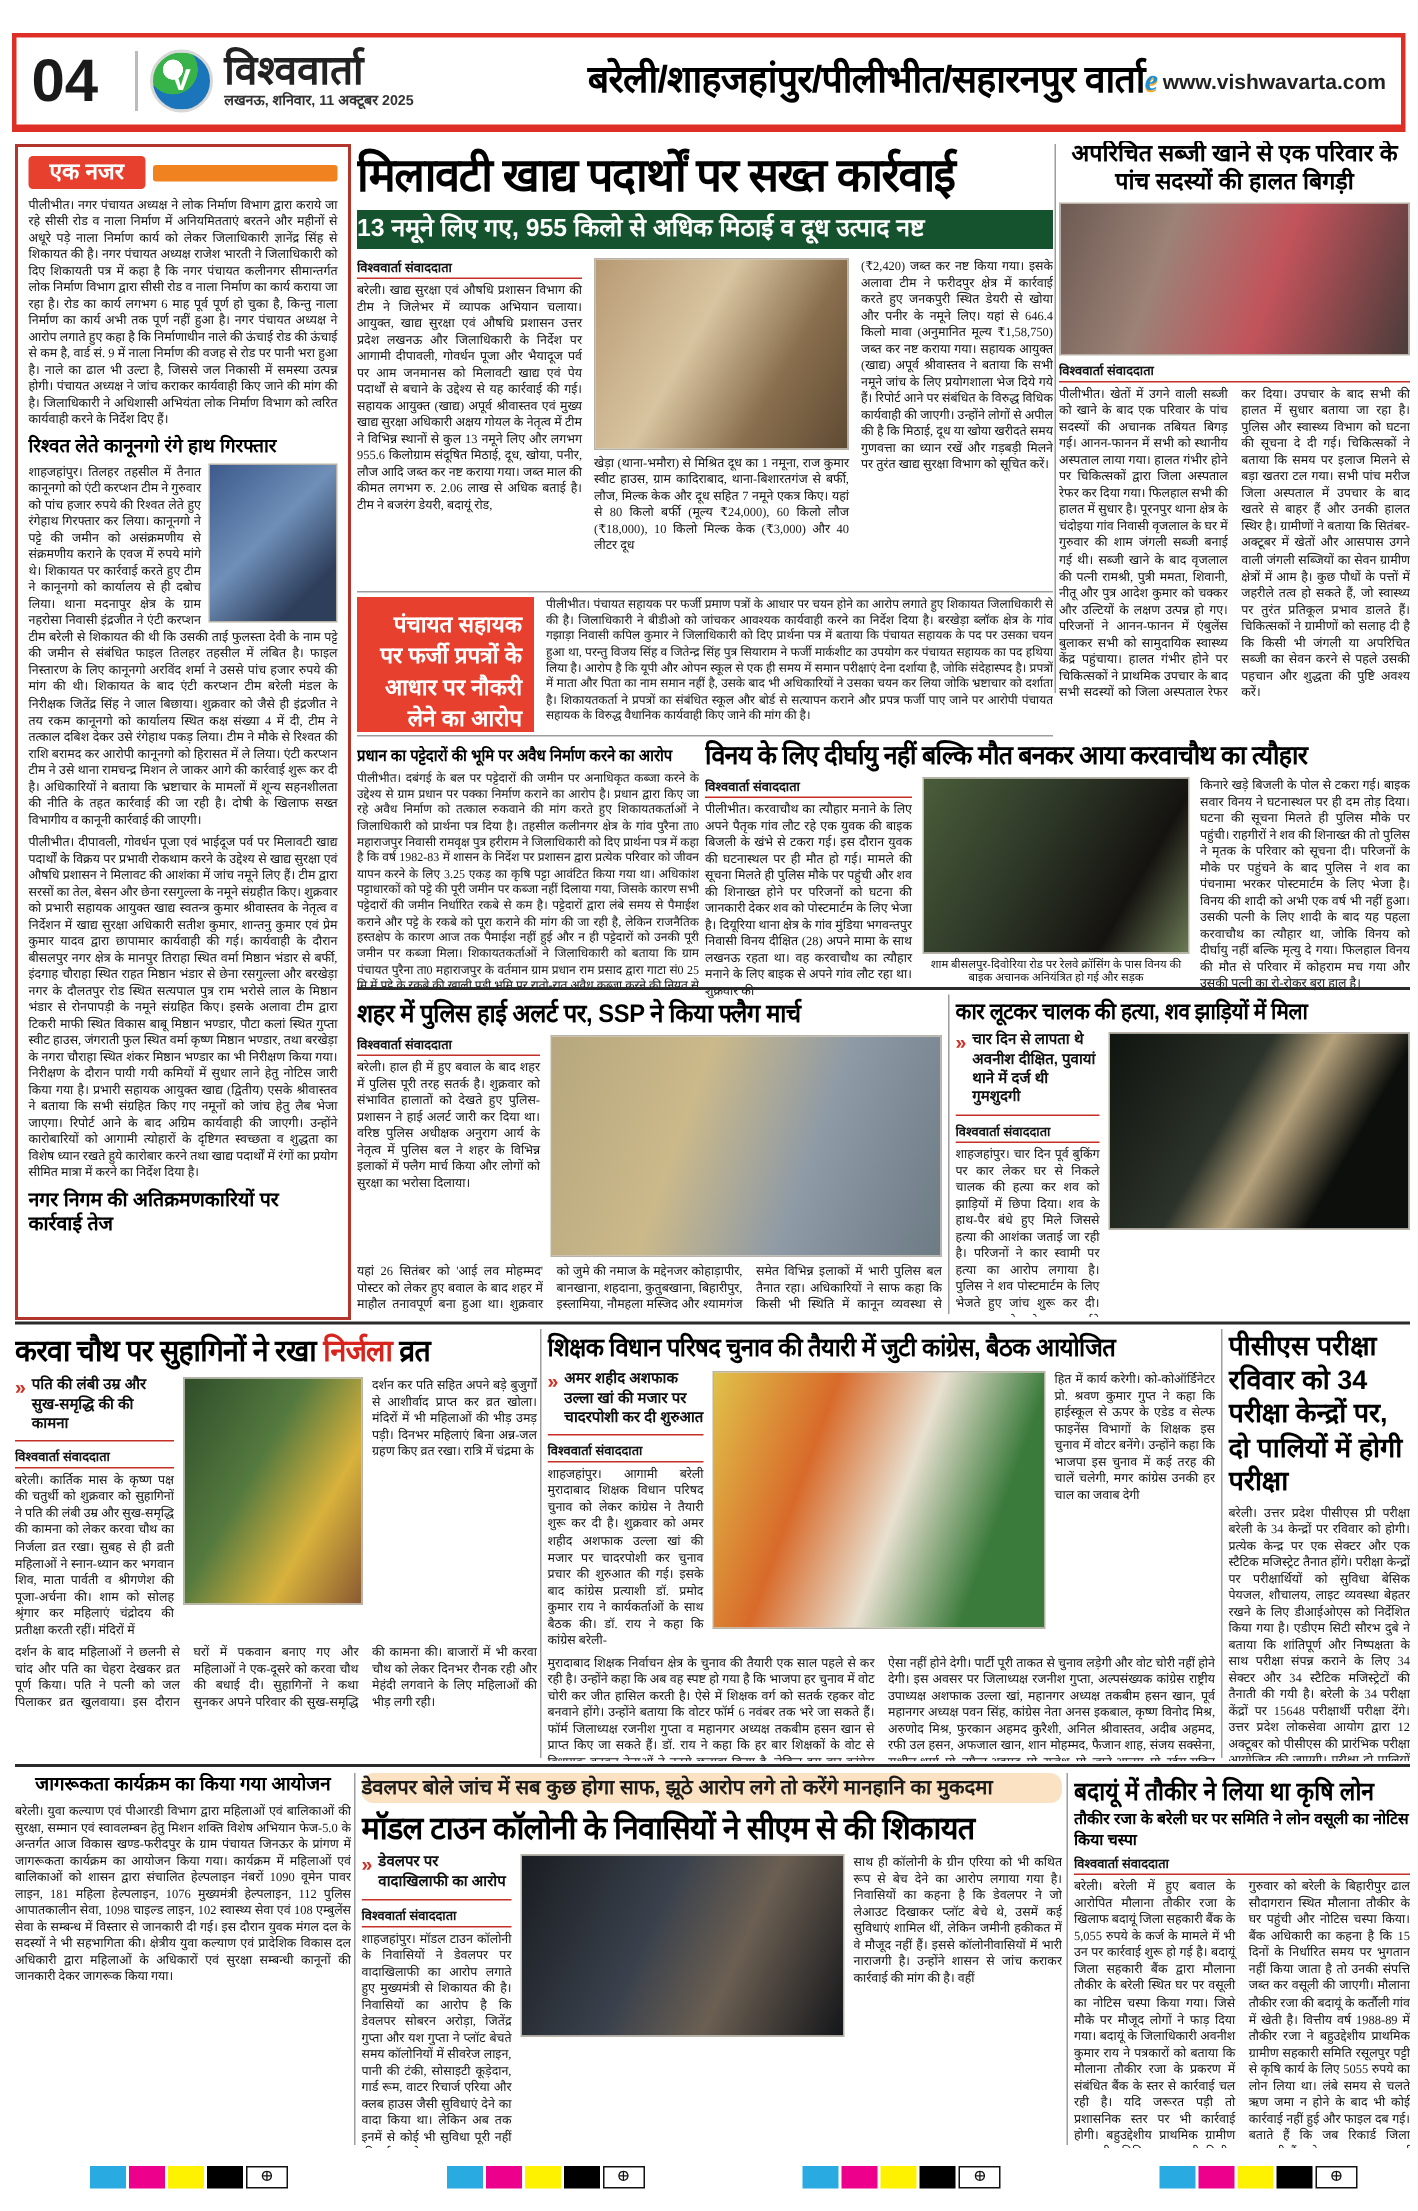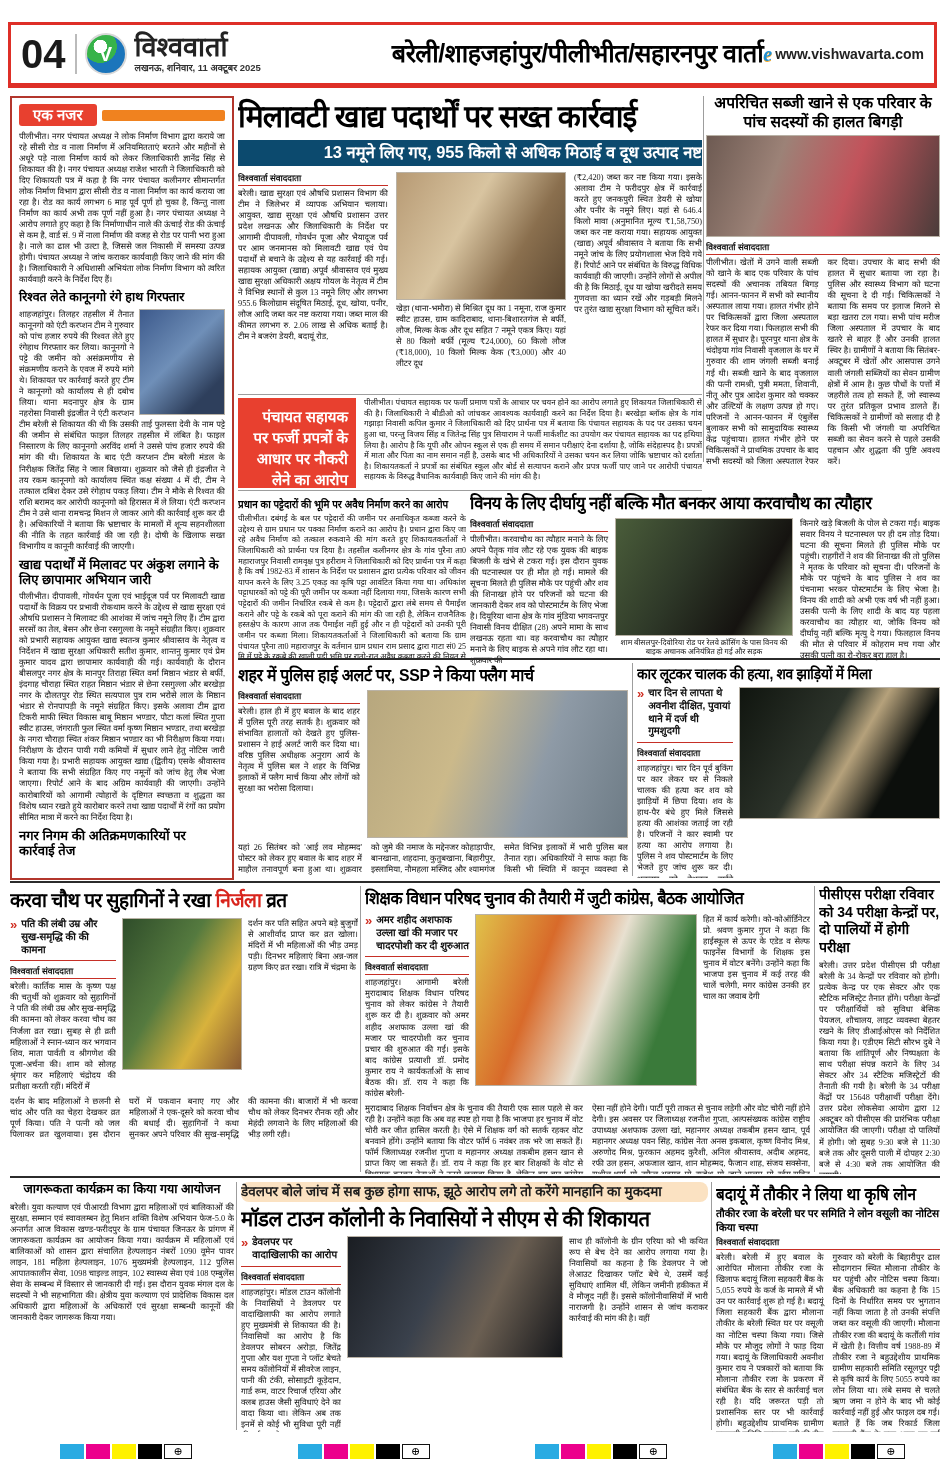--- a/index.html
+++ b/index.html
@@ -21,38 +21,38 @@
   .hline{background:#2b2b2b}
   .thin{background:#9d9d9d}
   .cols2{column-count:2;column-gap:9px}
   .cols3{column-count:3;column-gap:9px}
   .nw{white-space:nowrap;display:inline-block;transform-origin:left center}
   .sq{display:inline-block;width:24px;height:15px}
   .reg{display:inline-flex;width:28px;height:15px;border:1.5px solid #111;color:#111;
        align-items:center;justify-content:center;font-size:11px;line-height:1;background:#fff}
   
   .hdr{display:flex;align-items:center;border:3px solid #de2f27;border-bottom-width:5px;background:#fff;padding:2px 10px}
-  .pagenum{font:700 40px/1 "Liberation Sans","DejaVu Sans",sans-serif;color:#1a1a1a;padding-right:9px;border-right:2px solid #bbb}
+  .pagenum{font:700 40px/1 "Liberation Sans","DejaVu Sans",sans-serif;color:#1a1a1a;padding-right:24px;border-right:2px solid #bbb}
   .logo{width:42px;height:42px;border-radius:50%;margin:0 8px;flex:0 0 auto;
         background:radial-gradient(circle at 35% 30%,#ffffff 0 18%,#37b34a 19% 45%,#1b75bb 46% 78%,#0d4f86 79%);
         display:flex;align-items:center;justify-content:center;color:#fff;font:700 20px/1 "Liberation Sans",sans-serif;
         border:2px solid #d8d8d8}
   .mast{font:700 27px/1 "Liberation Sans","DejaVu Sans",sans-serif;color:#222}
   .mastdate{font:700 9.5px/1.4 "Liberation Sans",sans-serif;color:#333}
   .edtitle{flex:1;text-align:right;font:700 25px/1.1 "Liberation Sans","DejaVu Sans",sans-serif;color:#000;letter-spacing:-0.5px}
   .site{font:700 14px/1 "Liberation Sans",sans-serif;color:#222;display:flex;align-items:center;gap:3px}
   .eicon{color:#1e8fd5;font:italic 700 20px/1 "Liberation Serif",serif;text-shadow:0 1px 0 #f5a623}
   
   .sb{border:2px solid #b3362c;padding:6px 7px}
   .sbtab{display:flex;align-items:center;margin-bottom:5px}
   .sbtab .lab{background:#e8402f;color:#ffffff;font:700 15px/1.2 "Liberation Sans",sans-serif;padding:2px 14px;border-radius:3px}
   .sbtab .bar{flex:1;height:11px;background:#f0821f;margin-left:5px;border-radius:2px}
   .sbh{font:700 13px/1.2 "Liberation Sans","DejaVu Sans",sans-serif;margin:5px 0 3px;color:#000}
   .sbh2{font:700 12.5px/1.25 "Liberation Sans","DejaVu Sans",sans-serif;margin:5px 0 3px;color:#000}
-  .subbar{background:#0c4a6e;color:#fff;text-align:right;font:700 16.5px/1.55 "Liberation Sans","DejaVu Sans",sans-serif;margin-top:4px}
+  .subbar{background:#14532d;color:#fff;text-align:left;font:700 16.5px/1.55 "Liberation Sans","DejaVu Sans",sans-serif;margin-top:4px}
   .redbox{background:#e8402f;color:#fff;font:700 15px/1.4 "Liberation Sans","DejaVu Sans",sans-serif;padding:8px;text-align:right}
   .kicker{background:#fbe2c2;color:#1c1c1c;font:700 13.5px/1.5 "Liberation Sans","DejaVu Sans",sans-serif;border-radius:8px}
   .red{color:#d8241c}
 </style>
 </head>
 <body>
 
 <div class="page">
 
   <div class="abs hdr" style="left:8px;top:22px;width:929px;height:66px">
@@ -84,21 +84,20 @@
     <div style="margin-top:4px">
       <div class="sbh2">रिश्वत लेते कानूनगो रंगे हाथ गिरफ्तार</div>
       <div class="b">
         <div class="photo" style="float:right;width:86px;height:106px;margin:0 0 3px 5px;
              background:linear-gradient(135deg,#3d5a8c,#6f8fb8 45%,#2e3f5c 80%)"></div>
         <span>शाहजहांपुर। तिलहर तहसील में तैनात कानूनगो को एंटी करप्शन टीम ने गुरुवार को पांच हजार रुपये की रिश्वत लेते हुए रंगेहाथ गिरफ्तार कर लिया। कानूनगो ने पट्टे की जमीन को असंक्रमणीय से संक्रमणीय कराने के एवज में रुपये मांगे थे। शिकायत पर कार्रवाई करते हुए टीम ने कानूनगो को कार्यालय से ही दबोच लिया। थाना मदनापुर क्षेत्र के ग्राम नहरोसा निवासी इंद्रजीत ने एंटी करप्शन टीम बरेली से शिकायत की थी कि उसकी ताई फुलस्ता देवी के नाम पट्टे की जमीन से संबंधित फाइल तिलहर तहसील में लंबित है। फाइल निस्तारण के लिए कानूनगो अरविंद शर्मा ने उससे पांच हजार रुपये की मांग की थी। शिकायत के बाद एंटी करप्शन टीम बरेली मंडल के निरीक्षक जितेंद्र सिंह ने जाल बिछाया। शुक्रवार को जैसे ही इंद्रजीत ने तय रकम कानूनगो को कार्यालय स्थित कक्ष संख्या 4 में दी, टीम ने तत्काल दबिश देकर उसे रंगेहाथ पकड़ लिया। टीम ने मौके से रिश्वत की राशि बरामद कर आरोपी कानूनगो को हिरासत में ले लिया। एंटी करप्शन टीम ने उसे थाना रामचन्द्र मिशन ले जाकर आगे की कार्रवाई शुरू कर दी है। अधिकारियों ने बताया कि भ्रष्टाचार के मामलों में शून्य सहनशीलता की नीति के तहत कार्रवाई की जा रही है। दोषी के खिलाफ सख्त विभागीय व कानूनी कार्रवाई की जाएगी।</span>
       </div>
     </div>
 
     <div style="margin-top:4px;clear:both">
-      <div class="sbh">खाद्य पदार्थों में मिलावट पर अंकुश लगाने के लिए छापामार अभियान जारी</div>
       <div class="b">पीलीभीत। दीपावली, गोवर्धन पूजा एवं भाईदूज पर्व पर मिलावटी खाद्य पदार्थों के विक्रय पर प्रभावी रोकथाम करने के उद्देश्य से खाद्य सुरक्षा एवं औषधि प्रशासन ने मिलावट की आशंका में जांच नमूने लिए हैं। टीम द्वारा सरसों का तेल, बेसन और छेना रसगुल्ला के नमूने संग्रहीत किए। शुक्रवार को प्रभारी सहायक आयुक्त खाद्य स्वतन्त्र कुमार श्रीवास्तव के नेतृत्व व निर्देशन में खाद्य सुरक्षा अधिकारी सतीश कुमार, शान्तनु कुमार एवं प्रेम कुमार यादव द्वारा छापामार कार्यवाही की गई। कार्यवाही के दौरान बीसलपुर नगर क्षेत्र के मानपुर तिराहा स्थित वर्मा मिष्ठान भंडार से बर्फी, इंदगाह चौराहा स्थित राहत मिष्ठान भंडार से छेना रसगुल्ला और बरखेड़ा नगर के दौलतपुर रोड स्थित सत्यपाल पुत्र राम भरोसे लाल के मिष्ठान भंडार से रोनपापड़ी के नमूने संग्रहित किए। इसके अलावा टीम द्वारा टिकरी माफी स्थित विकास बाबू मिष्ठान भण्डार, पौटा कलां स्थित गुप्ता स्वीट हाउस, जंगराती फुल स्थित वर्मा कृष्ण मिष्ठान भण्डार, तथा बरखेड़ा के नगरा चौराहा स्थित शंकर मिष्ठान भण्डार का भी निरीक्षण किया गया। निरीक्षण के दौरान पायी गयी कमियों में सुधार लाने हेतु नोटिस जारी किया गया है। प्रभारी सहायक आयुक्त खाद्य (द्वितीय) एसके श्रीवास्तव ने बताया कि सभी संग्रहित किए गए नमूनों को जांच हेतु लैब भेजा जाएगा। रिपोर्ट आने के बाद अग्रिम कार्यवाही की जाएगी। उन्होंने कारोबारियों को आगामी त्योहारों के दृष्टिगत स्वच्छता व शुद्धता का विशेष ध्यान रखते हुये कारोबार करने तथा खाद्य पदार्थों में रंगों का प्रयोग सीमित मात्रा में करने का निर्देश दिया है।</div>
     </div>
 
     <div style="margin-top:4px">
       <div class="sbh">नगर निगम की अतिक्रमणकारियों पर कार्रवाई तेज</div>
 
     </div>
   </div>
 
   <div class="abs" style="left:238px;top:94px;width:464px;height:300px;overflow:hidden">
@@ -230,21 +229,21 @@
       <div style="flex:1">
         <div class="b">हित में कार्य करेगी। को-कोऑर्डिनेटर प्रो. श्रवण कुमार गुप्त ने कहा कि हाईस्कूल से ऊपर के एडेड व सेल्फ फाइनेंस विभागों के शिक्षक इस चुनाव में वोटर बनेंगे। उन्होंने कहा कि भाजपा इस चुनाव में कई तरह की चालें चलेगी, मगर कांग्रेस उनकी हर चाल का जवाब देगी</div>
       </div>
     </div>
     <div class="b cols2" style="margin-top:4px;height:78px">मुरादाबाद शिक्षक निर्वाचन क्षेत्र के चुनाव की तैयारी एक साल पहले से कर रही है। उन्होंने कहा कि अब वह स्पष्ट हो गया है कि भाजपा हर चुनाव में वोट चोरी कर जीत हासिल करती है। ऐसे में शिक्षक वर्ग को सतर्क रहकर वोट बनवाने होंगे। उन्होंने बताया कि वोटर फॉर्म 6 नवंबर तक भरे जा सकते हैं। फॉर्म जिलाध्यक्ष रजनीश गुप्ता व महानगर अध्यक्ष तकबीम हसन खान से प्राप्त किए जा सकते हैं। डॉ. राय ने कहा कि हर बार शिक्षकों के वोट से विधायक बनकर नेताओं ने उनसे छलावा किया है, लेकिन इस बार कांग्रेस ऐसा नहीं होने देगी। पार्टी पूरी ताकत से चुनाव लड़ेगी और वोट चोरी नहीं होने देगी। इस अवसर पर जिलाध्यक्ष रजनीश गुप्ता, अल्पसंख्यक कांग्रेस राष्ट्रीय उपाध्यक्ष अशफाक उल्ला खां, महानगर अध्यक्ष तकबीम हसन खान, पूर्व महानगर अध्यक्ष पवन सिंह, कांग्रेस नेता अनस इकबाल, कृष्ण विनोद मिश्र, अरुणोद मिश्र, फुरकान अहमद कुरैशी, अनिल श्रीवास्तव, अदीब अहमद, रफी उल हसन, अफजाल खान, शान मोहम्मद, फैजान शाह, संजय सक्सेना, सुशील शर्मा, प्रो. तुफैल अहमद, प्रो. राजेश, प्रो. जाने आलम, प्रो. रईस सहित कई कॉलेजों के प्राध्यापक उपस्थित रहे। कार्यक्रम का संचालन प्रो. जाने आलम ने किया।</div>
   </div>
 
   <div class="abs vline" style="left:814px;top:886px;width:1px;height:286px"></div>
 
   <div class="abs" style="left:819px;top:886px;width:121px;height:288px;overflow:hidden">
-    <div class="hl" style="font-size:14px;line-height:1.25">पीसीएस परीक्षा रविवार को 34 परीक्षा केन्द्रों पर, दो पालियों में होगी परीक्षा</div>
+    <div class="hl" style="font-size:18px;line-height:1.25">पीसीएस परीक्षा रविवार को 34 परीक्षा केन्द्रों पर, दो पालियों में होगी परीक्षा</div>
     <div class="b" style="margin-top:4px">बरेली। उत्तर प्रदेश पीसीएस प्री परीक्षा बरेली के 34 केन्द्रों पर रविवार को होगी। प्रत्येक केन्द्र पर एक सेक्टर और एक स्टैटिक मजिस्ट्रेट तैनात होंगे। परीक्षा केन्द्रों पर परीक्षार्थियों को सुविधा बेसिक पेयजल, शौचालय, लाइट व्यवस्था बेहतर रखने के लिए डीआईओएस को निर्देशित किया गया है। एडीएम सिटी सौरभ दुबे ने बताया कि शांतिपूर्ण और निष्पक्षता के साथ परीक्षा संपन्न कराने के लिए 34 सेक्टर और 34 स्टैटिक मजिस्ट्रेटों की तैनाती की गयी है। बरेली के 34 परीक्षा केंद्रों पर 15648 परीक्षार्थी परीक्षा देंगे। उत्तर प्रदेश लोकसेवा आयोग द्वारा 12 अक्टूबर को पीसीएस की प्रारंभिक परीक्षा आयोजित की जाएगी। परीक्षा दो पालियों में होगी। जो सुबह 9:30 बजे से 11:30 बजे तक और दूसरी पाली में दोपहर 2:30 बजे से 4:30 बजे तक आयोजित की जाएगी।</div>
   </div>
 
   <div class="abs hline" style="left:10px;top:1176px;width:930px;height:2px"></div>
 
   <div class="abs" style="left:10px;top:1182px;width:224px;height:250px;overflow:hidden">
     <div class="hl" style="font-size:12.5px;text-align:center;line-height:1.25">जागरूकता कार्यक्रम का किया गया आयोजन</div>
     <div class="b" style="margin-top:4px">बरेली। युवा कल्याण एवं पीआरडी विभाग द्वारा महिलाओं एवं बालिकाओं की सुरक्षा, सम्मान एवं स्वावलम्बन हेतु मिशन शक्ति विशेष अभियान फेज-5.0 के अन्तर्गत आज विकास खण्ड-फरीदपुर के ग्राम पंचायत जिनऊर के प्रांगण में जागरूकता कार्यक्रम का आयोजन किया गया। कार्यक्रम में महिलाओं एवं बालिकाओं को शासन द्वारा संचालित हेल्पलाइन नंबरों 1090 वूमेन पावर लाइन, 181 महिला हेल्पलाइन, 1076 मुख्यमंत्री हेल्पलाइन, 112 पुलिस आपातकालीन सेवा, 1098 चाइल्ड लाइन, 102 स्वास्थ्य सेवा एवं 108 एम्बुलेंस सेवा के सम्बन्ध में विस्तार से जानकारी दी गई। इस दौरान युवक मंगल दल के सदस्यों ने भी सहभागिता की। क्षेत्रीय युवा कल्याण एवं प्रादेशिक विकास दल अधिकारी द्वारा महिलाओं के अधिकारों एवं सुरक्षा सम्बन्धी कानूनों की जानकारी देकर जागरूक किया गया।</div>
   </div>
 

